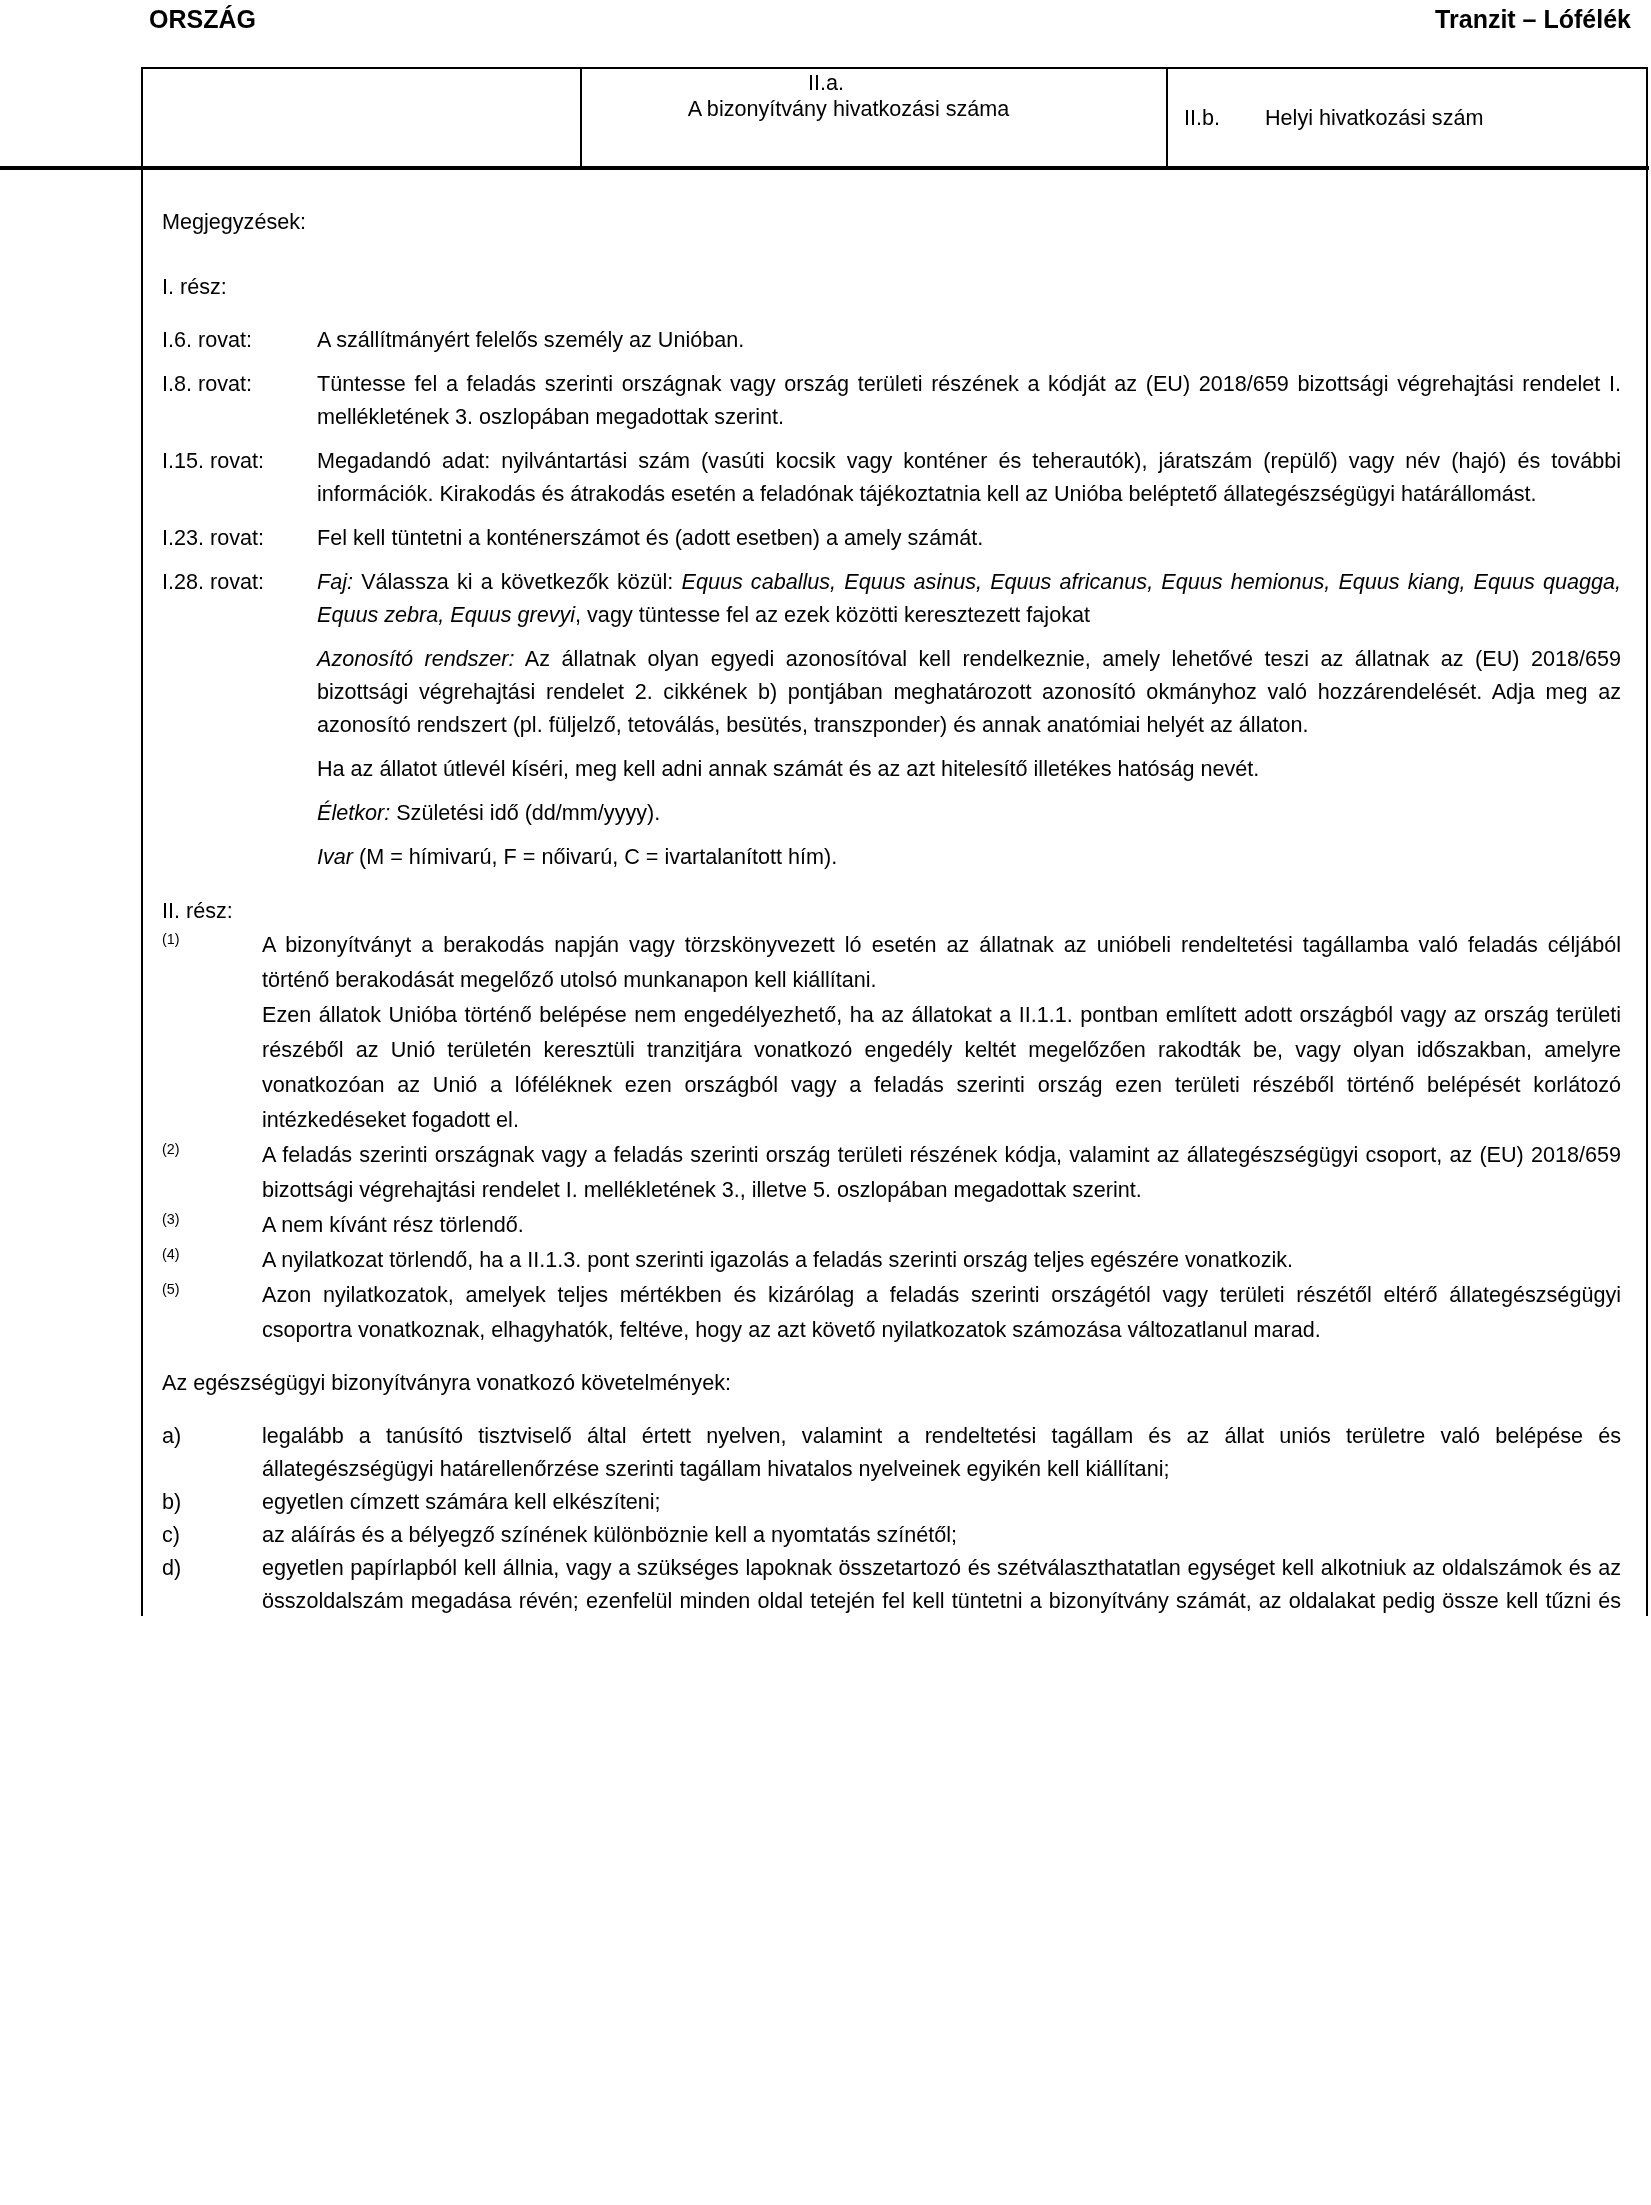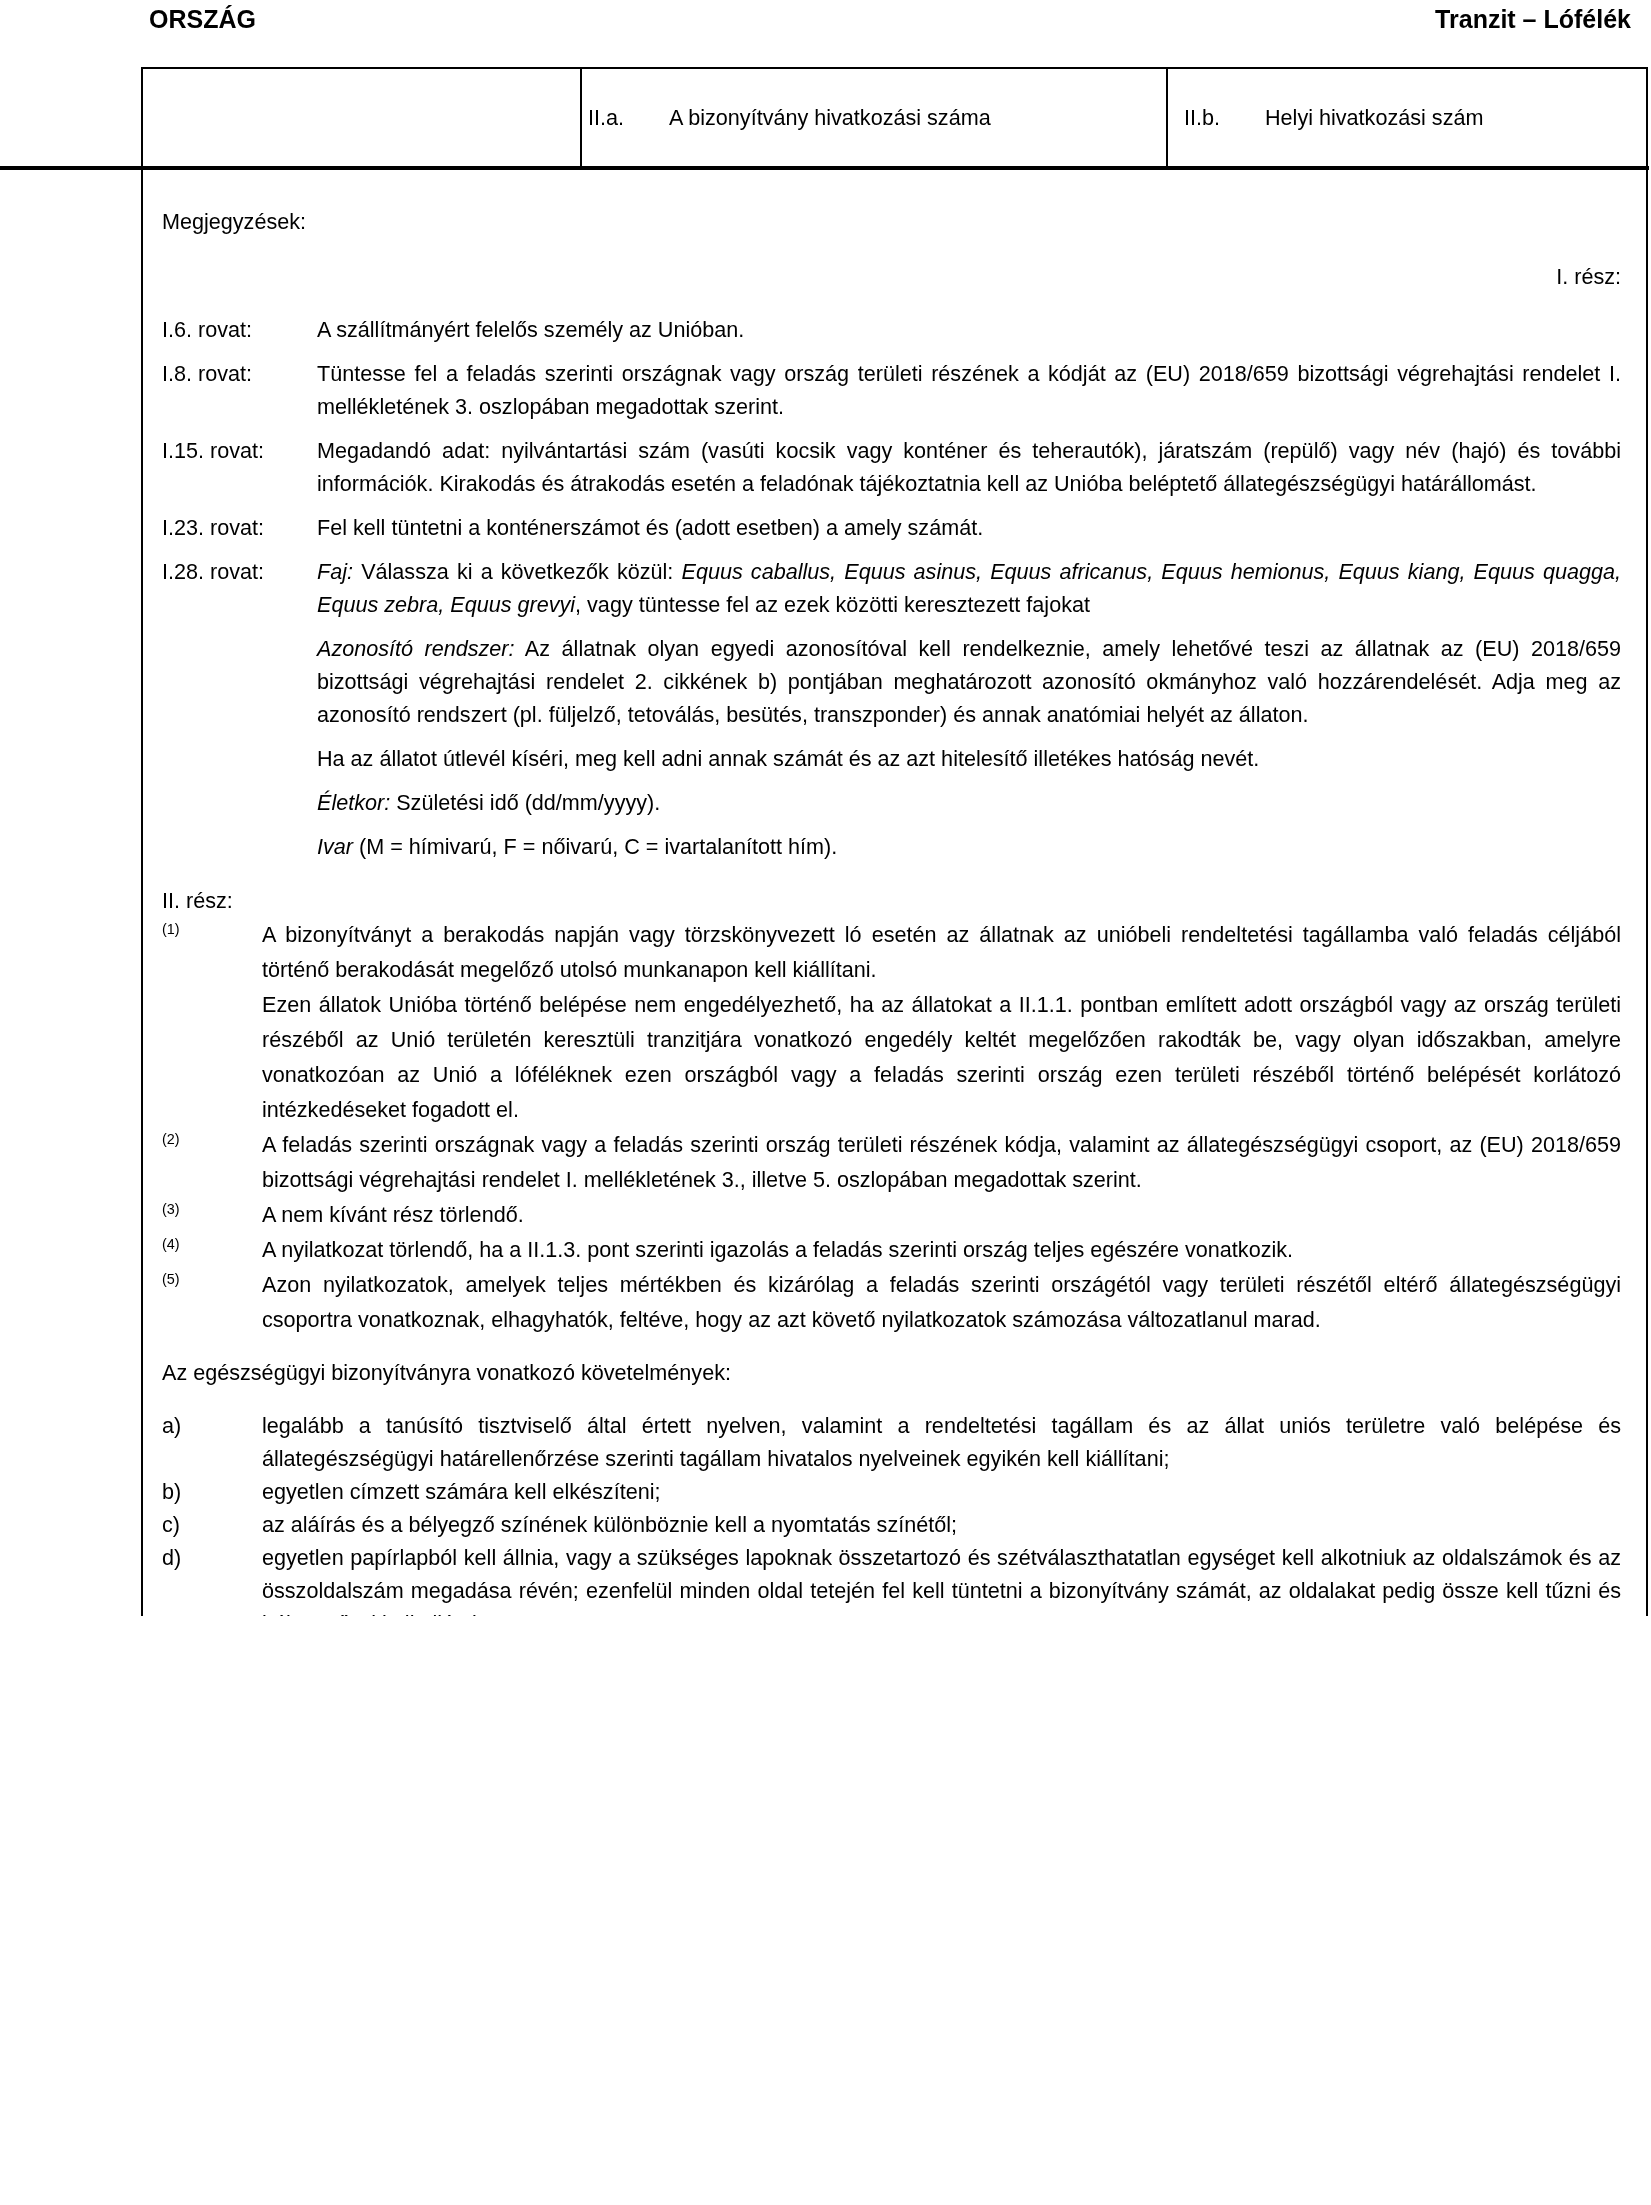--- a/index.html
+++ b/index.html
@@ -25,31 +25,31 @@
   }
   .tvline { position:absolute; top:67px; height:101px; width:2px; background:#000; }
   .tvline.v1 { left:580px; }
   .tvline.v2 { left:1166px; }
   .thick-rule { position:absolute; left:0; top:166px; width:1649px; height:3.9px; background:#000; }
 
   .cell {
     position:absolute; top:70px; height:96px;
     display:flex; align-items:center; font-size:21.6px; line-height:26px;
   }
-  .cell-iia { left:588px; width:563px; }
+  .cell-iia { left:567px; width:563px;flex-direction:column; }
   .cell-iib { left:1184px; width:462px; }
   .cell .code { margin-right:45px; flex:none; }
 
   
   .content {
     position:absolute; left:162px; top:205px; width:1459px;
     font-size:21.6px; line-height:33px;
   }
   .it { font-style:italic; }
-  .h-part1 { margin-top:22px;text-align:right; }
+  .h-part1 { margin-top:32px; }
   .prow { display:flex; margin-top:19.6px; }
   .prow ~ .prow { margin-top:11px; }
   .prow .lbl { flex:0 0 155px; }
   .prow .txt { flex:1; text-align:justify; }
   .h-part2 { margin-top:21px; }
   .nrow { display:flex; line-height:35px; }
   .nrow .lbl {
     flex:0 0 100px; font-size:14.4px; line-height:35px;
     transform:translateY(-5.2px);
   }

